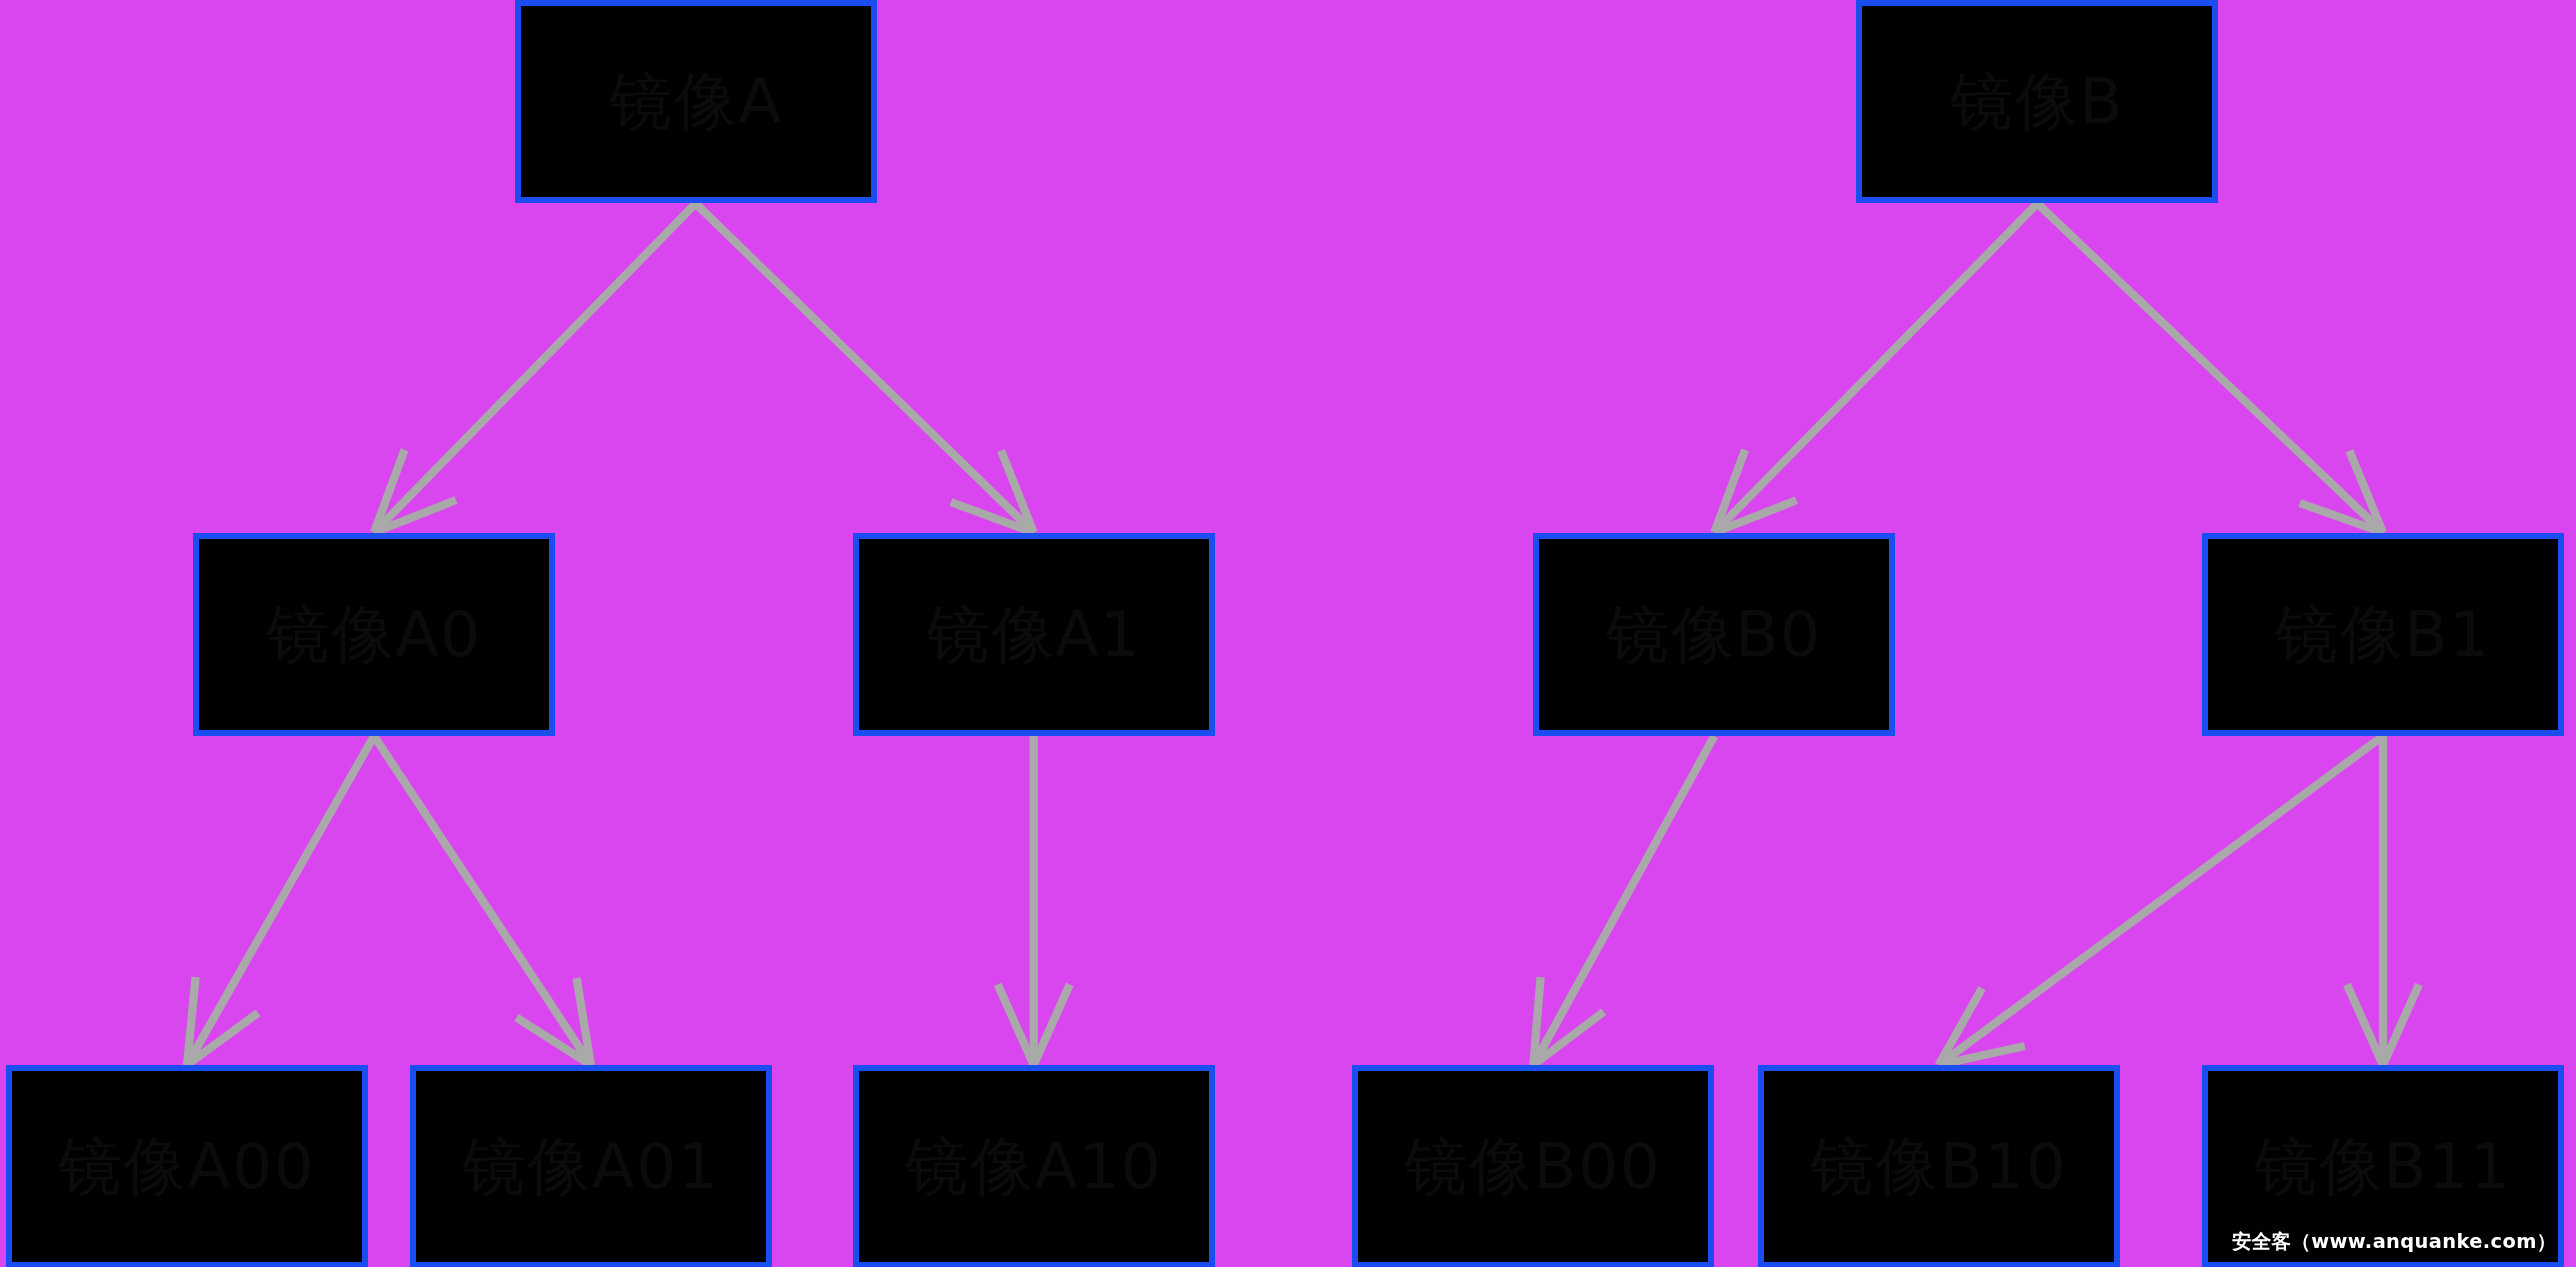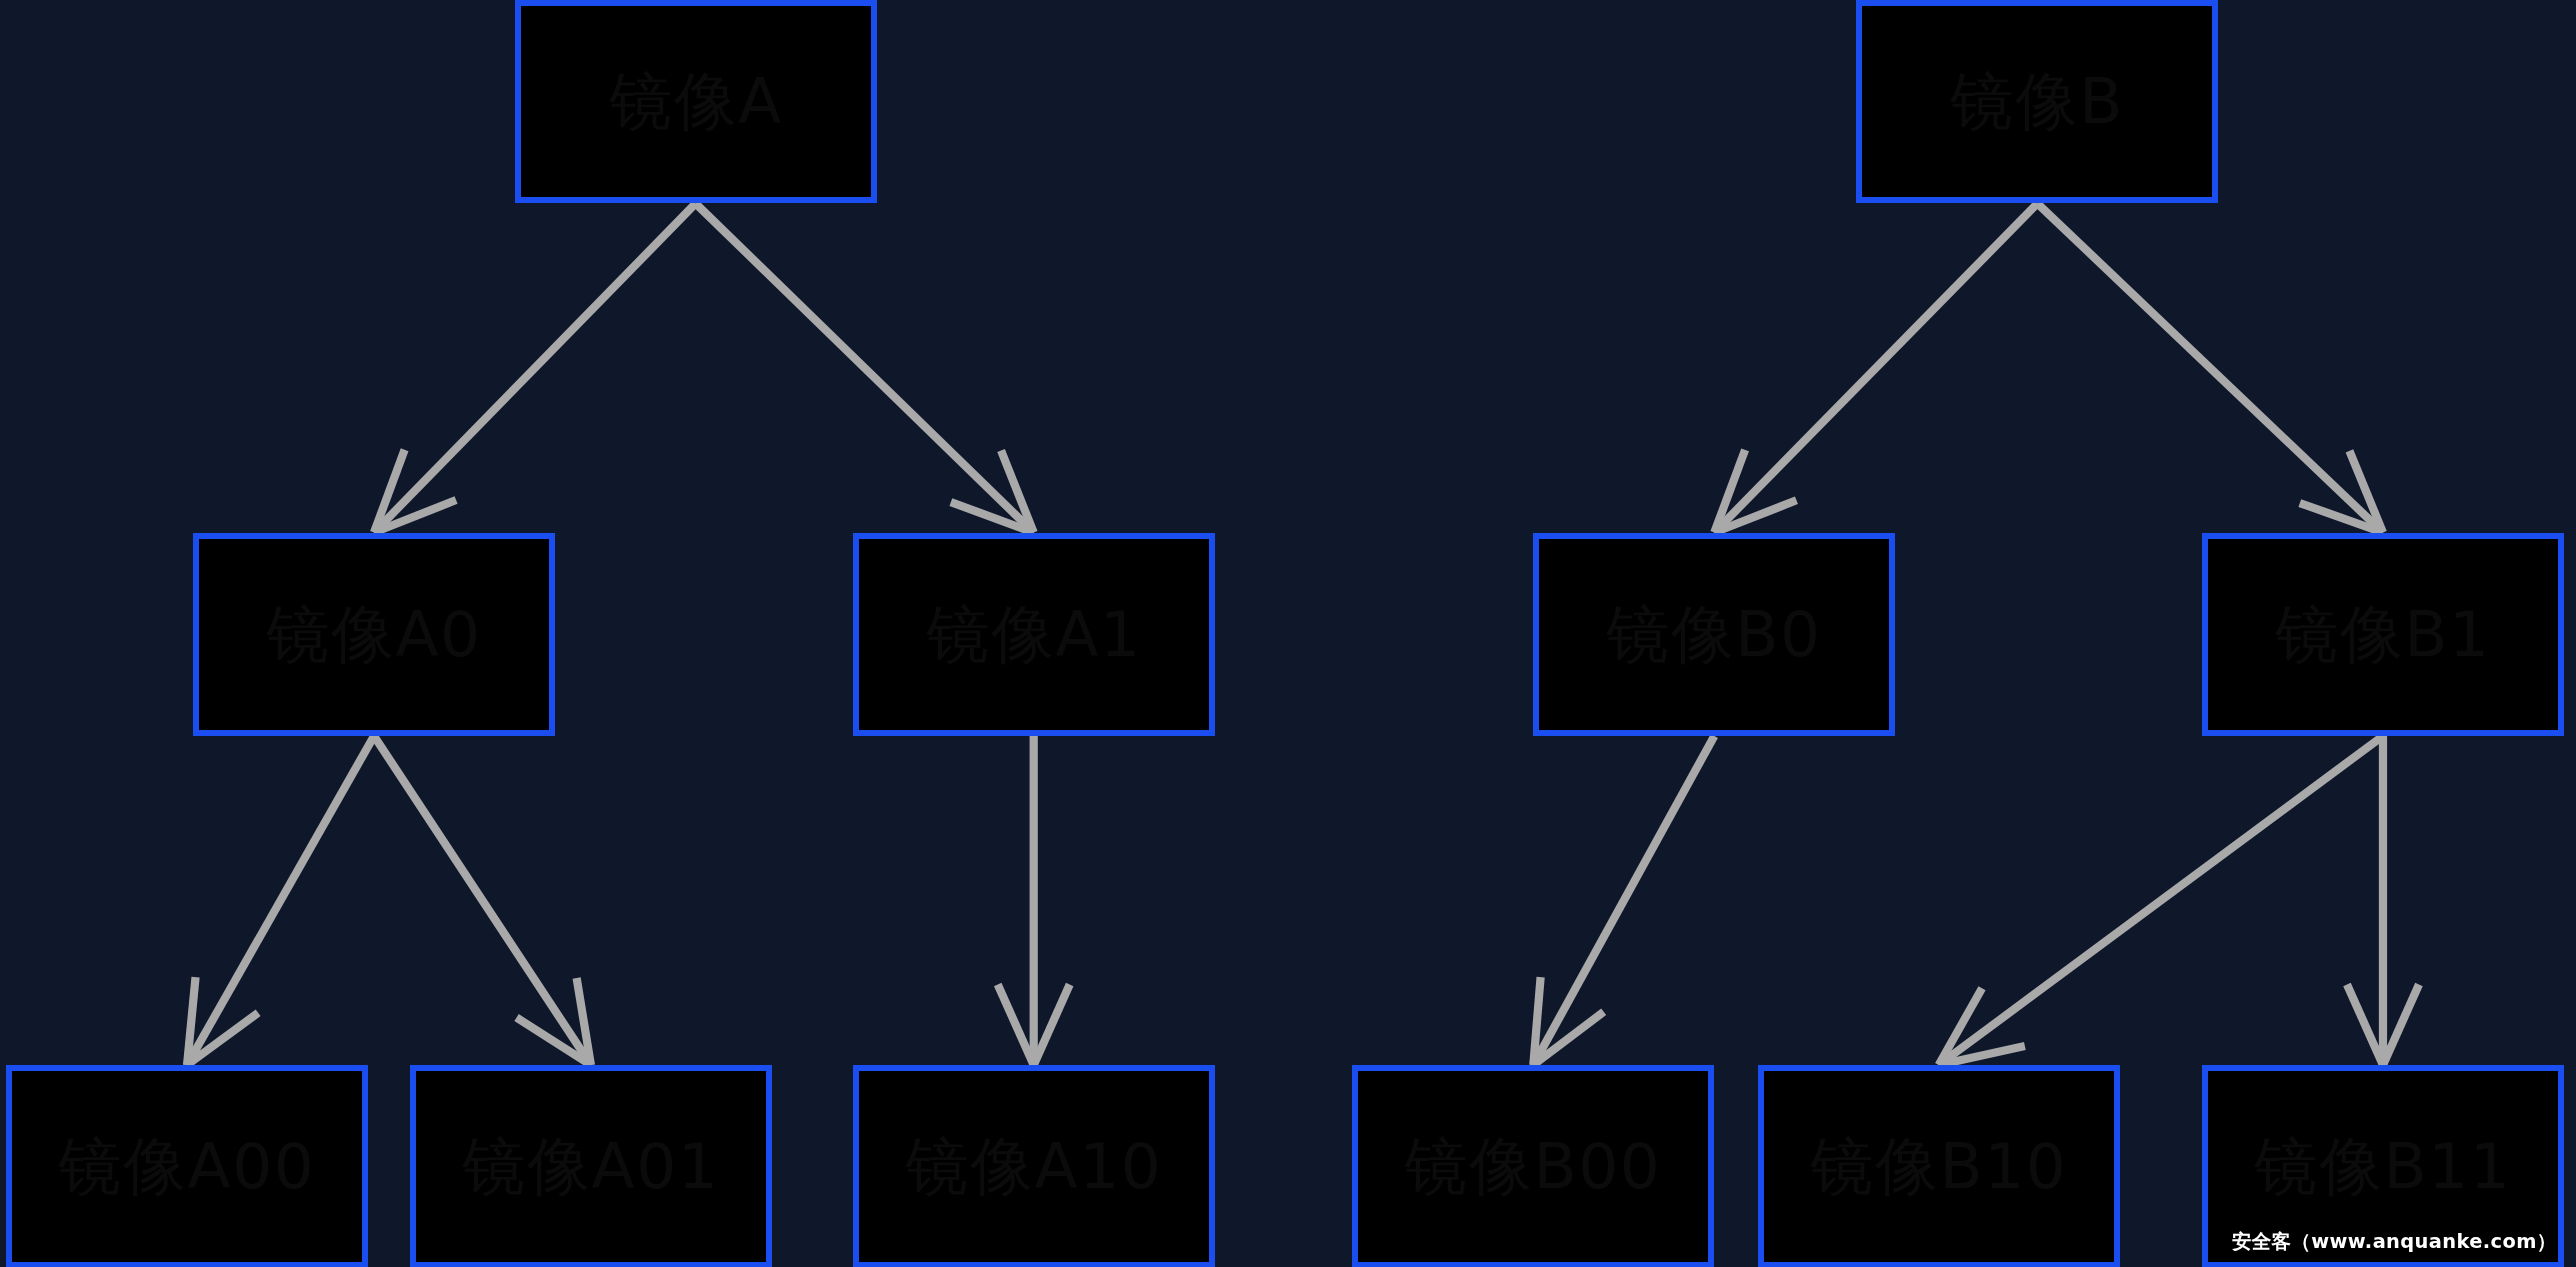--- a/index.html
+++ b/index.html
@@ -4,21 +4,21 @@
 <style>
   html, body {
     margin: 0;
     padding: 0;
     background: #000000;
   }
   #stage {
     position: relative;
     width: 2576px;
     height: 1267px;
-    background: #0f172a;
+    background: #d946ef;
     overflow: hidden;
     font-family: "DejaVu Sans", "Liberation Sans", sans-serif;
   }
   #edge-layer {
     position: absolute;
     left: 0; top: 0;
     width: 2576px;
     height: 1267px;
     pointer-events: none;
   }

